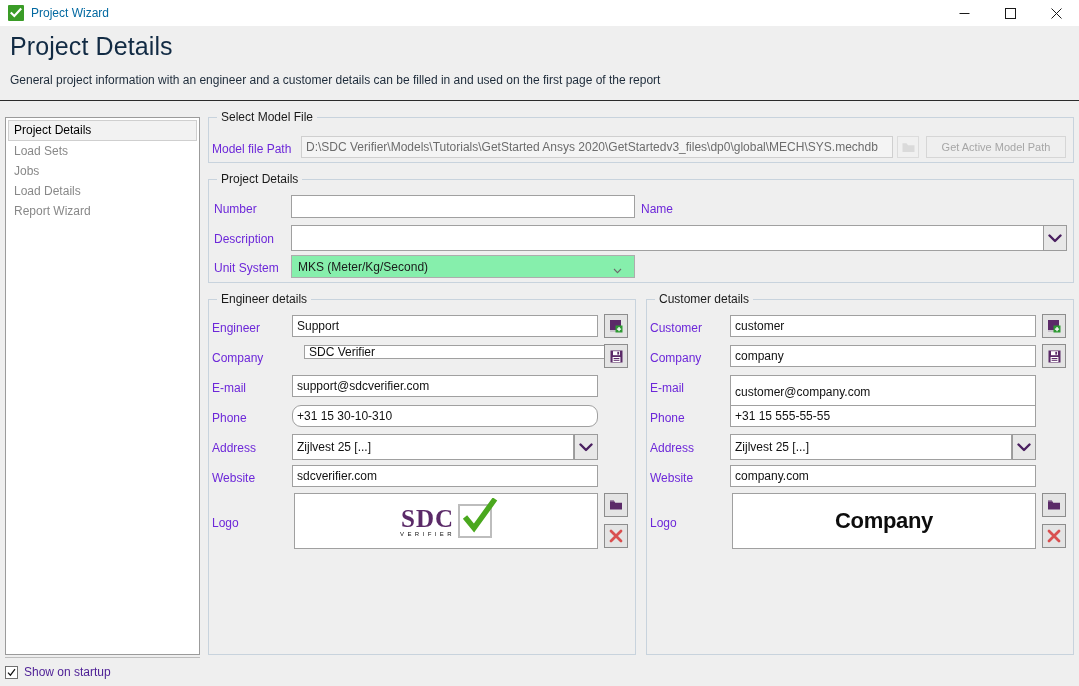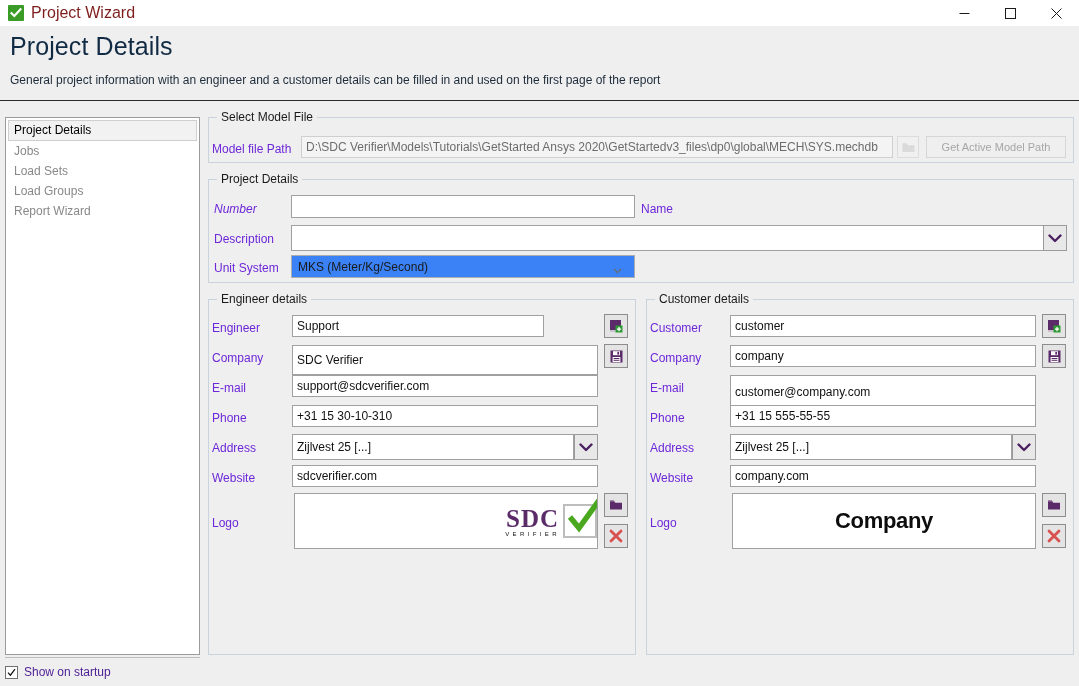--- a/index.html
+++ b/index.html
@@ -19,21 +19,21 @@
     display:flex; align-items:center;
     position:relative;
   }
   .tb-icon{
     width:16px; height:16px; margin-left:8px; margin-right:7px;
     background:#3a9c27; border-radius:1px;
     display:flex; align-items:center; justify-content:center;
     flex:0 0 auto;
   }
   .tb-icon svg{ display:block; }
-  .tb-title{ font-size:16px; color:#7f1d1d; }
+  .tb-title{ font-size:12px; color:#0369a1; }
   .tb-controls{ position:absolute; right:0; top:0; height:26px; display:flex; }
   .tb-btn{
     width:46px; height:26px; display:flex; align-items:center; justify-content:center;
     cursor:default;
   }
   .tb-btn svg{ display:block; }
 
   
   .header{
     background:#efefef;
@@ -99,21 +99,21 @@
     background:#ffffff; border:1px solid #a0a0a0;
     font-size:12px; color:#111;
     padding:0 4px;
     display:flex; align-items:center;
     overflow:hidden; white-space:nowrap;
     font-family:"Liberation Sans", sans-serif;
   }
   .tbox.readonly{
     background:#f4f4f4; border:1px solid #cfcfcf; color:#6c6c6c;
   }
-  .tbox.combo{ background:#3b82f6; border:1px solid #adadad; color:#1a1a1a; }
+  .tbox.combo{ background:#86efac; border:1px solid #adadad; color:#1a1a1a; }
 
   
   .combo-btn{
     position:absolute;
     background:#e8e8e8;
     border:1px solid #9b9b9b;
     display:flex; align-items:center; justify-content:center;
   }
   .combo-btn svg{ display:block; }
 
@@ -217,23 +217,23 @@
 <div class="header">
   <h1>Project Details</h1>
   <div class="subtitle">General project information with an engineer and a customer details can be filled in and used on the first page of the report</div>
   <div class="hdr-rule"></div>
 </div>
 
 <div class="content">
 
   <div class="sidebar">
     <div class="nav-item active">Project Details</div>
+    <div class="nav-item">Load Sets</div>
     <div class="nav-item">Jobs</div>
-    <div class="nav-item">Load Sets</div>
-    <div class="nav-item">Load Groups</div>
+    <div class="nav-item">Load Details</div>
     <div class="nav-item">Report Wizard</div>
   </div>
 
   <div class="group" style="left:208px; top:16px; width:866px; height:46px;">
     <span class="legend">Select Model File</span>
   </div>
   <span class="lbl" style="left:212px; top:41px;">Model file Path</span>
   <div class="tbox readonly" style="left:301px; top:35px; width:592px; height:22px;">D:\SDC Verifier\Models\Tutorials\GetStarted Ansys 2020\GetStartedv3_files\dp0\global\MECH\SYS.mechdb</div>
   <div class="iconbtn disabled" style="left:897px; top:35px; width:22px; height:22px;">
     <span>
@@ -242,21 +242,21 @@
         <path d="M0.5 1.2 H4.5 L5.3 2.2 H0.5 Z" fill="#dadada"></path>
       </svg>
     </span>
   </div>
   <div class="btn disabled" style="left:926px; top:35px; width:140px; height:22px;">Get Active Model Path</div>
 
   <div class="group" style="left:208px; top:78px; width:866px; height:104px;">
     <span class="legend">Project Details</span>
   </div>
 
-  <span class="lbl" style="left:214px; top:101px;font-style:italic;">Number</span>
+  <span class="lbl" style="left:214px; top:101px;">Number</span>
   <div class="tbox" style="left:291px; top:94px; width:344px; height:23px;"></div>
 
   <span class="lbl" style="left:641px; top:101px;">Name</span>
 
   <span class="lbl" style="left:214px; top:131px;">Description</span>
   <div class="tbox" style="left:291px; top:124px; width:753px; height:26px;"></div>
   <div class="combo-btn" style="left:1043px; top:124px; width:24px; height:26px;">
     <span>
       <svg width="14" height="9" viewBox="0 0 14 9">
           <path d="M1.5 1.5 L7 7 L12.5 1.5" stroke="#4a2060" stroke-width="2.4" fill="none" stroke-linecap="round" stroke-linejoin="round"></path>
@@ -270,69 +270,69 @@
     <svg width="9" height="6" viewBox="0 0 9 6">
         <path d="M1 1 L4.5 4.6 L8 1" stroke="#6b6b6b" stroke-width="1.1" fill="none"></path>
       </svg>
   </span>
 
   <div class="group" style="left:208px; top:198px; width:428px; height:356px;">
     <span class="legend">Engineer details</span>
   </div>
 
   <span class="lbl" style="left:212px; top:220px;">Engineer</span>
-  <div class="tbox" style="left:292px; top:214px; width:252px; height:22px;">Support</div>
+  <div class="tbox" style="left:292px; top:214px; width:306px; height:22px;">Support</div>
   <div class="iconbtn" style="left:604px; top:213px; width:24px; height:24px;">
     <span>
       <svg width="16" height="16" viewBox="0 0 16 16">
         <rect x="2" y="2" width="11" height="10" fill="#5b2a68"></rect>
         <rect x="2" y="12" width="11" height="2" fill="#c9c2cc"></rect>
         <rect x="7.5" y="7.5" width="7" height="7" fill="#2e9a33"></rect>
         <rect x="10.4" y="9" width="1.3" height="4.2" fill="#ffffff"></rect>
         <rect x="8.9" y="10.45" width="4.2" height="1.3" fill="#ffffff"></rect>
       </svg>
     </span>
   </div>
 
   <span class="lbl" style="left:212px; top:250px;">Company</span>
-  <div class="tbox" style="left:292px; top:244px; width:306px; height:30px;">SDC Verifier</div>
+  <div class="tbox" style="left:304px; top:244px; width:306px; height:14px;">SDC Verifier</div>
   <div class="iconbtn" style="left:604px; top:243px; width:24px; height:24px;">
     <span>
       <svg width="15" height="15" viewBox="0 0 15 15">
         <rect x="1.5" y="1.5" width="12" height="12" fill="#5b2a68"></rect>
         <rect x="4" y="2.2" width="7" height="4" fill="#ffffff"></rect>
         <rect x="8.3" y="2.8" width="1.8" height="2.8" fill="#5b2a68"></rect>
         <rect x="3.6" y="8" width="7.8" height="5" fill="#ffffff"></rect>
         <rect x="4.6" y="9" width="5.8" height="1" fill="#5b2a68"></rect>
         <rect x="4.6" y="10.8" width="5.8" height="1" fill="#5b2a68"></rect>
       </svg>
     </span>
   </div>
 
   <span class="lbl" style="left:212px; top:280px;">E-mail</span>
   <div class="tbox" style="left:292px; top:374px; width:306px; height:22px; top:274px;">support@sdcverifier.com</div>
 
   <span class="lbl" style="left:212px; top:310px;">Phone</span>
-  <div class="tbox" style="left:292px; top:304px; width:306px; height:22px;">+31 15 30-10-310</div>
+  <div class="tbox" style="left:292px; top:304px; width:306px; height:22px;border-radius:9px;">+31 15 30-10-310</div>
 
   <span class="lbl" style="left:212px; top:340px;">Address</span>
   <div class="tbox" style="left:292px; top:333px; width:282px; height:26px;">Zijlvest 25 [...]</div>
   <div class="combo-btn" style="left:574px; top:333px; width:24px; height:26px;">
     <span>
       <svg width="14" height="9" viewBox="0 0 14 9">
           <path d="M1.5 1.5 L7 7 L12.5 1.5" stroke="#4a2060" stroke-width="2.4" fill="none" stroke-linecap="round" stroke-linejoin="round"></path>
         </svg>
     </span>
   </div>
 
   <span class="lbl" style="left:212px; top:370px;">Website</span>
   <div class="tbox" style="left:292px; top:364px; width:306px; height:22px;">sdcverifier.com</div>
 
   <span class="lbl" style="left:212px; top:415px;">Logo</span>
-  <div class="logobox" style="left:294px; top:392px; width:304px; height:56px;justify-content:flex-end;">
+  <div class="logobox" style="left:294px; top:392px; width:304px; height:56px;">
     <div class="sdc-logo">
       <span class="sdc-text">
         <span class="sdc-main">SDC</span>
         <span class="sdc-sub">VERIFIER</span>
       </span>
       <span class="sdc-check">
         <svg width="40" height="38" viewBox="0 0 40 38" style="position:absolute; left:-2px; top:-8px;">
           <path d="M7 19 L16 30 L37 1" stroke="#4aa81e" stroke-width="5.5" fill="none" stroke-linecap="butt" stroke-linejoin="miter"></path>
         </svg>
       </span>

